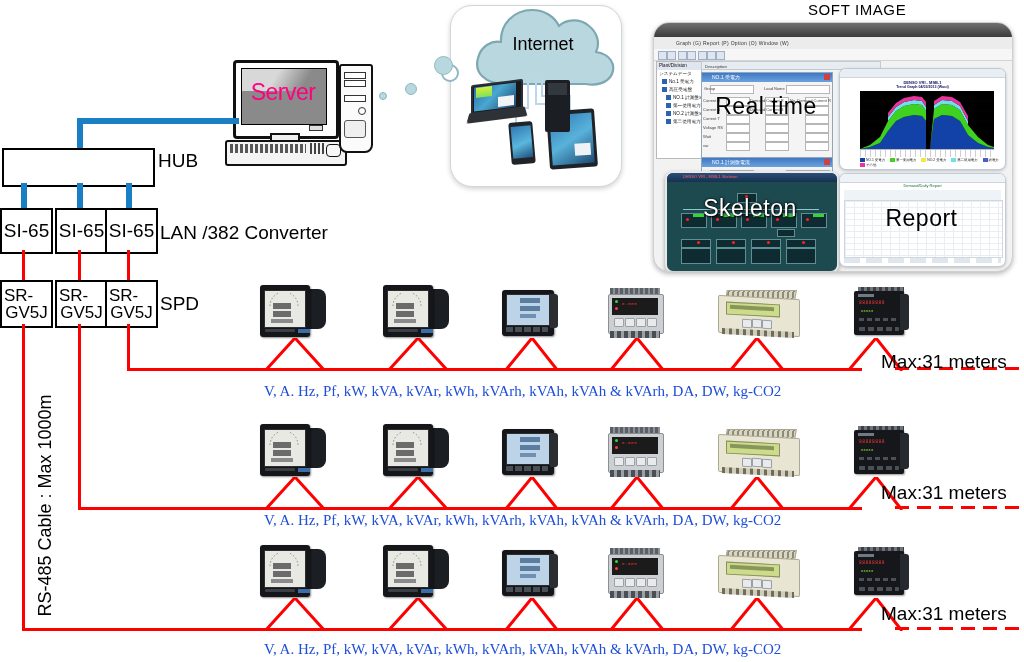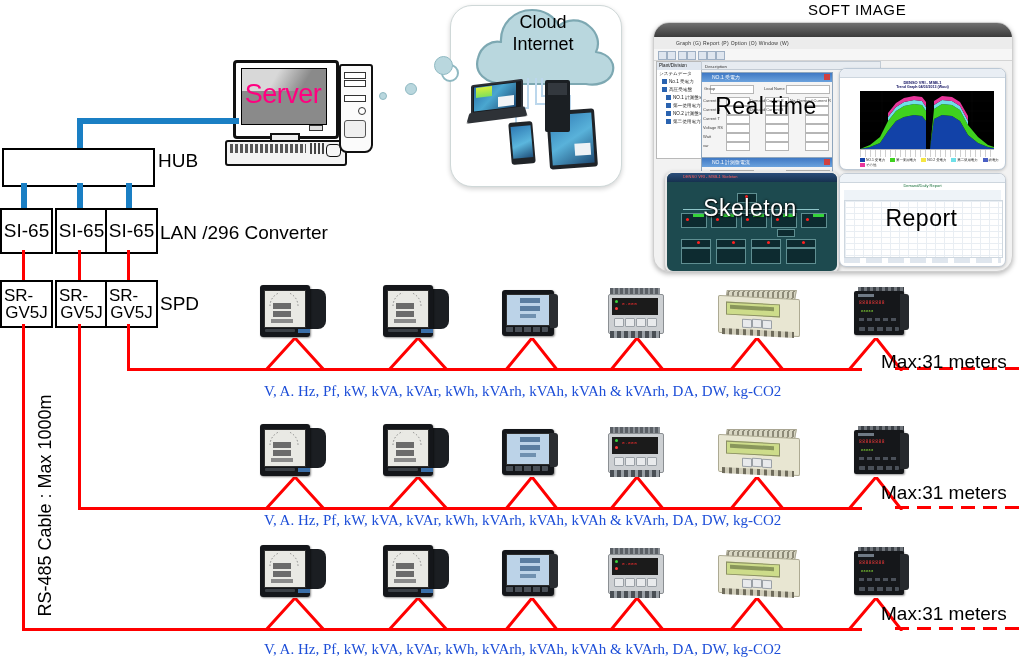--- a/index.html
+++ b/index.html
@@ -340,21 +340,20 @@
 
   <div class="cloud-shell" style="left:450px;top:5px;width:170px;height:180px;"></div>
   <div class="abs" style="left:441px;top:64px;width:14px;height:14px;border-radius:50%;
               background:#fff;border:2px solid #8fb9c2;"></div>
 
   <svg class="cloud-svg" style="left:470px;top:2px;" width="146" height="86" viewBox="0 0 146 86">
     <path d="M36,82 C14,82 4,70 8,56 C11,44 22,38 31,40 C30,22 44,8 62,8
              C74,8 84,14 89,24 C96,17 110,16 119,24 C128,31 130,42 126,50
              C140,52 146,62 142,72 C138,81 126,84 116,82 Z" fill="#b9d7de" stroke="#7da8b2" stroke-width="2.2" stroke-linejoin="round"></path>
   </svg>
-  <div class="abs lbl" style="left:470px;top:12px;width:146px;text-align:center;font-size:18px;">Cloud</div>
   <div class="abs lbl" style="left:470px;top:34px;width:146px;text-align:center;font-size:18px;">Internet</div>
 
   <div class="cl-dot" style="left:434px;top:56px;width:17px;height:17px;"></div>
   <div class="cl-dot" style="left:405px;top:83px;width:10px;height:10px;"></div>
   <div class="cl-dot" style="left:379px;top:92px;width:6px;height:6px;"></div>
 
   <svg class="abs" style="left:480px;top:78px;" width="120" height="80" viewBox="0 0 120 80">
     <g fill="none" stroke="#bcd7ec" stroke-width="2">
       <path d="M40,0 L40,22 L18,22 L18,36"></path>
       <path d="M48,0 L48,30 L36,30 L36,48 L46,48"></path>
@@ -399,21 +398,21 @@
     <div class="abs" style="left:3px;top:3px;width:19px;height:12px;background:#33383e;"></div>
   </div>
 
   <div class="abs" style="left:225px;top:60px;width:145px;height:105px;">
 
     <div class="abs" style="left:8px;top:0px;width:100px;height:73px;background:#ffffff;
                 border:3px solid #111;border-radius:4px;"></div>
     <div class="abs" style="left:16px;top:8px;width:84px;height:55px;background:#8a8a8a;border:1px solid #000;"></div>
     <div class="abs" style="left:17px;top:9px;width:82px;height:22px;
                 background:linear-gradient(120deg,#d8d8d8 0%,#d8d8d8 40%,#8a8a8a 75%);"></div>
-    <div class="abs lbl" style="left:16px;top:19px;width:84px;text-align:center;font-size:27px;color:#ff0080;
+    <div class="abs lbl" style="left:16px;top:19px;width:84px;text-align:center;font-size:23px;color:#ff0080;
                 letter-spacing:-.5px;">Server</div>
     <div class="abs" style="left:84px;top:65px;width:12px;height:4px;background:#ddd;border:1px solid #333;"></div>
     <div class="abs" style="left:45px;top:73px;width:26px;height:6px;background:#efefef;border:2px solid #111;"></div>
 
     <div class="abs" style="left:0px;top:80px;width:118px;height:22px;background:#f4f4f4;
                 border:2px solid #111;border-radius:3px;"></div>
     <div class="abs" style="left:5px;top:84px;width:76px;height:9px;
                 background:repeating-linear-gradient(to right,#3c3c3c 0 3px,#f4f4f4 3px 5px);
                 opacity:.85;"></div>
     <div class="abs" style="left:85px;top:83px;width:14px;height:11px;
@@ -444,21 +443,21 @@
 
   <div class="netbox" style="position:absolute;left:0px;top:208px;width:49px;height:42px;font-size:19px;">
     <span>SI-65</span>
   </div>
   <div class="netbox" style="position:absolute;left:55px;top:208px;width:49px;height:42px;font-size:19px;">
     <span>SI-65</span>
   </div>
   <div class="netbox" style="position:absolute;left:105px;top:208px;width:49px;height:42px;font-size:19px;">
     <span>SI-65</span>
   </div>
-  <div class="abs lbl" style="left:160px;top:222px;font-size:19px;">LAN  /296 Converter</div>
+  <div class="abs lbl" style="left:160px;top:222px;font-size:19px;">LAN  /382 Converter</div>
 
   <div class="red" style="left:22px;top:250px;width:3px;height:30px;"></div>
   <div class="red" style="left:78px;top:250px;width:3px;height:30px;"></div>
   <div class="red" style="left:127px;top:250px;width:3px;height:30px;"></div>
 
   <div class="netbox" style="position:absolute;left:0px;top:280px;width:49px;height:44px;font-size:17px;flex-direction:column;">
     <span style="align-self:flex-start;padding-left:2px;">SR-</span>
     <span>GV5J</span>
   </div>
   <div class="netbox" style="position:absolute;left:55px;top:280px;width:49px;height:44px;font-size:17px;flex-direction:column;">

